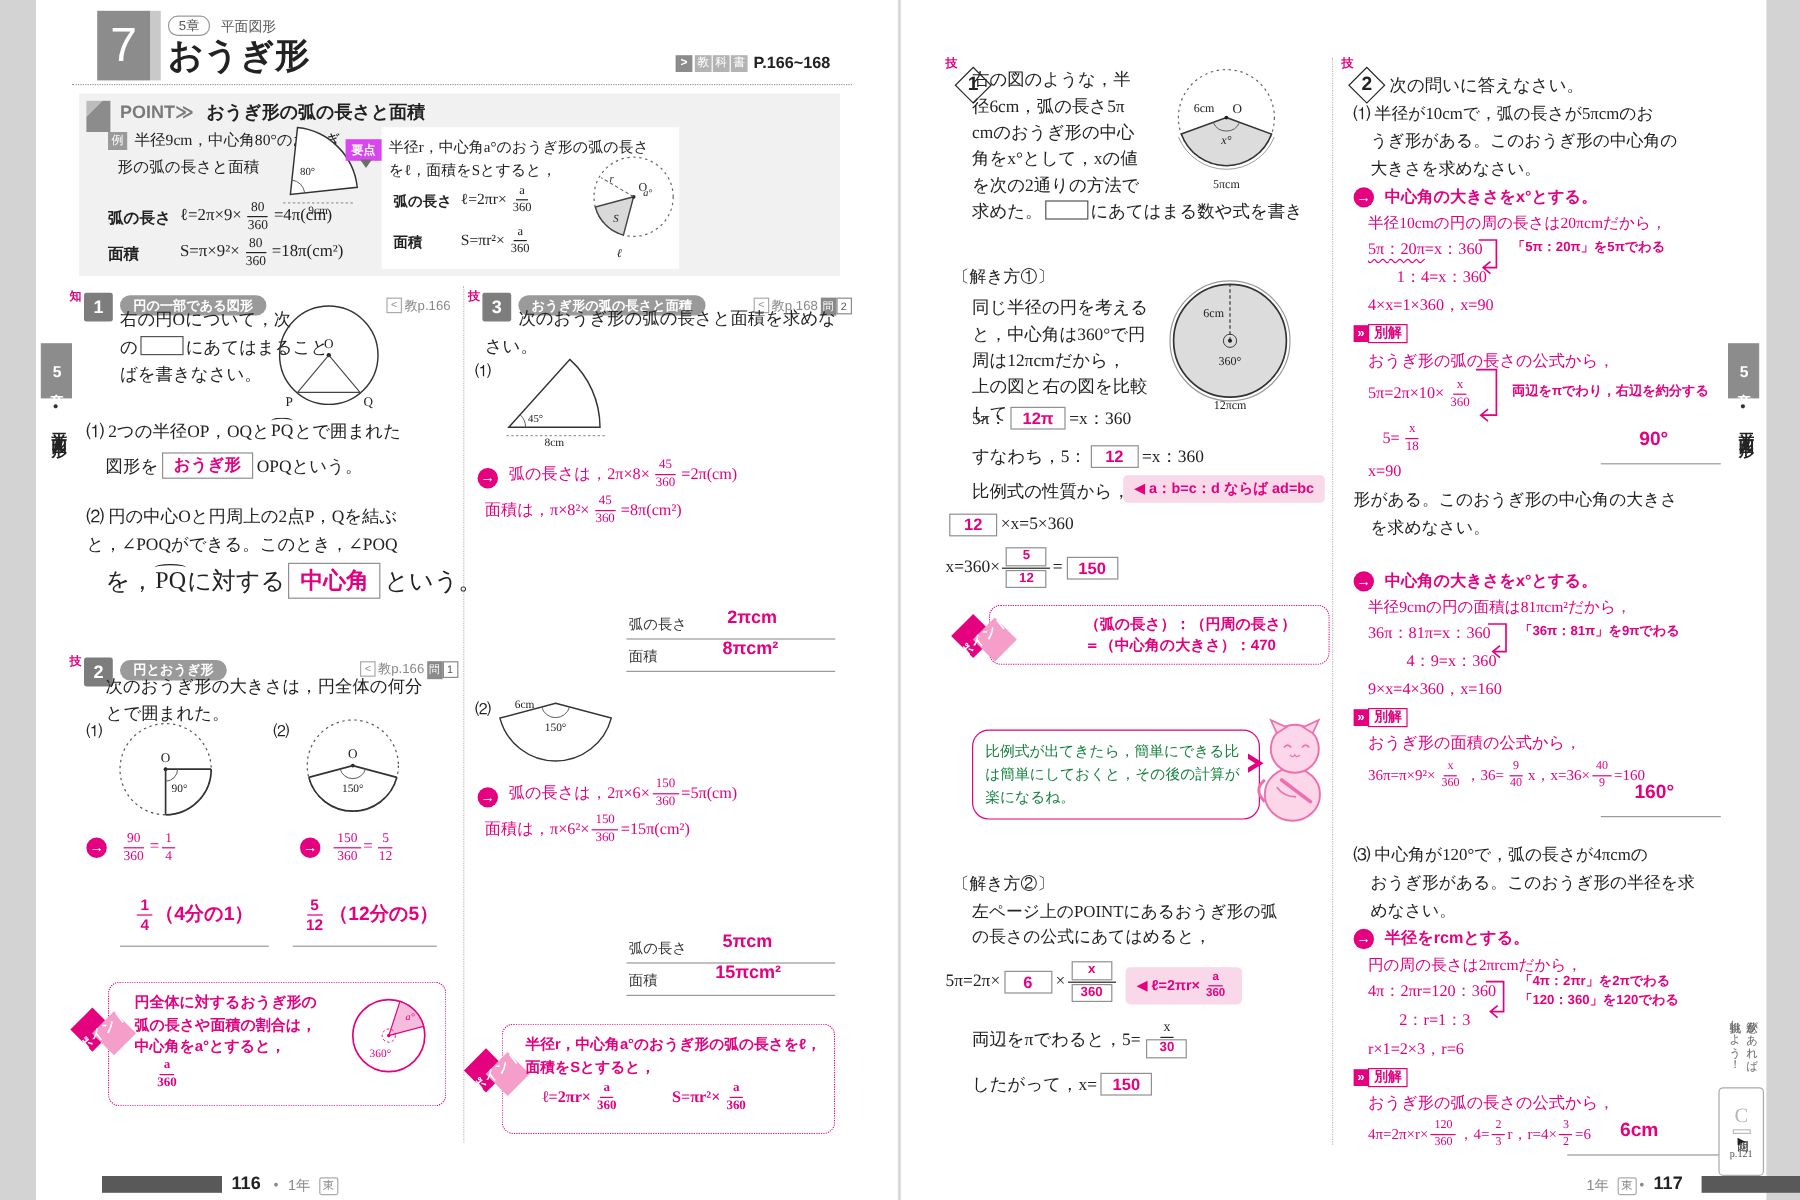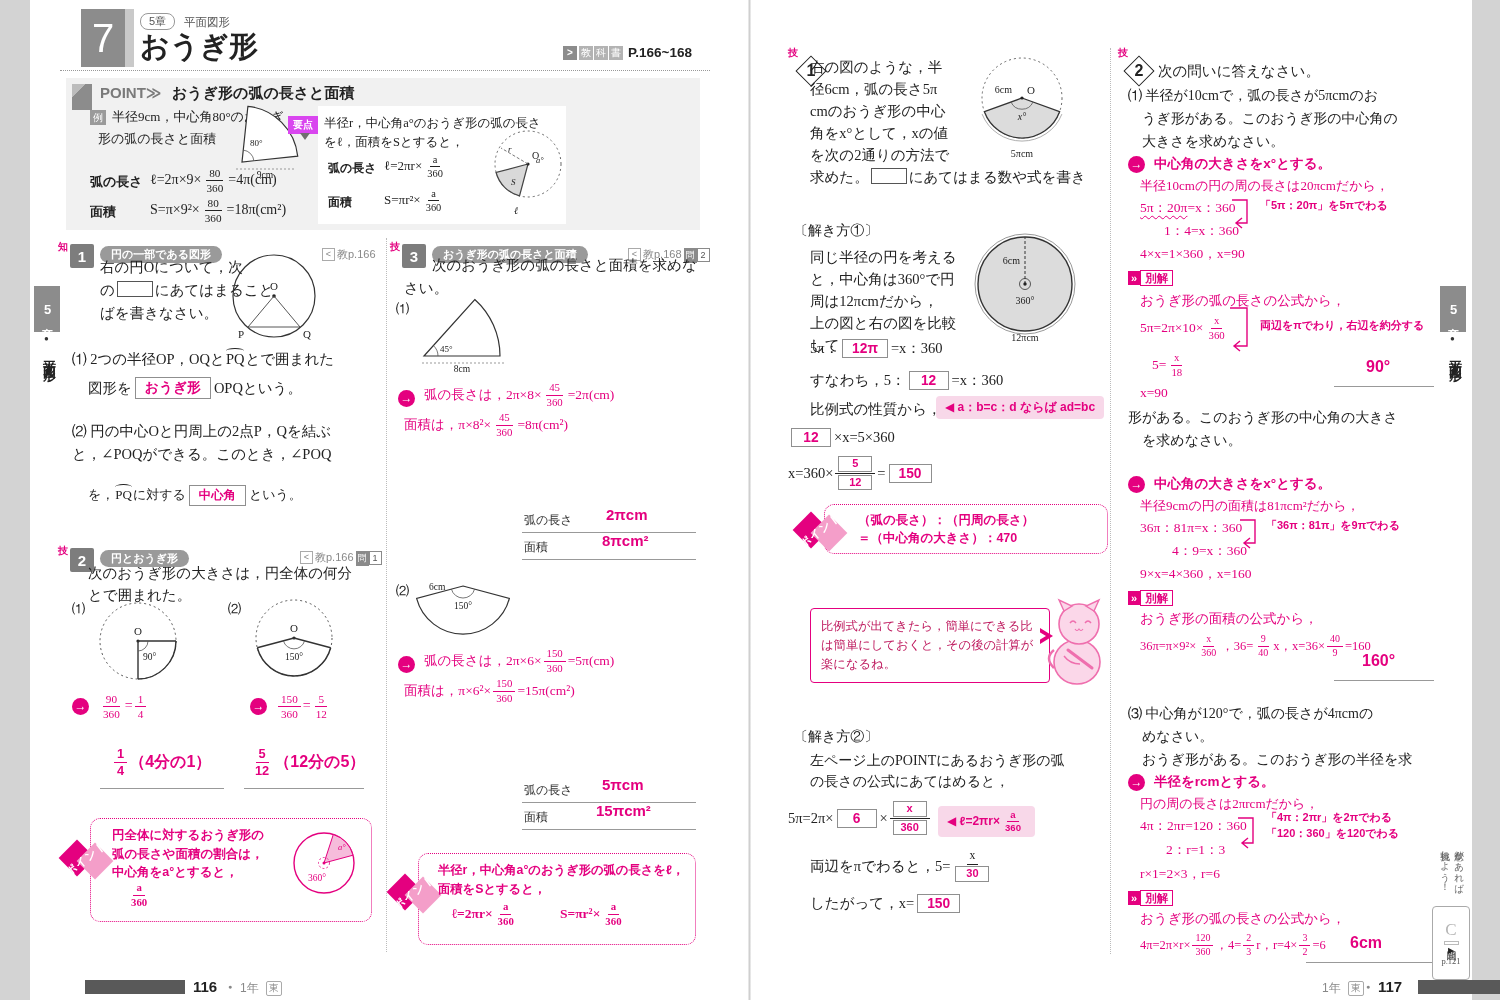--- a/index.html
+++ b/index.html
@@ -69,21 +69,21 @@
   .bekkai .bk{border:1px solid #e4007f;color:#e4007f;background:#fff;font-size:11.5px;
         font-weight:bold;padding:1px 4px}
   .note{position:absolute;color:#e4007f;font-weight:bold;font-size:11px;white-space:nowrap;
         font-family:"Liberation Sans","DejaVu Sans",sans-serif}
   .vtext{writing-mode:vertical-rl;text-orientation:upright}
   .dotline{position:absolute;border-top:1.6px dotted #999}
   .vdot{position:absolute;border-left:1.6px dotted #bbb}
   .tab{position:absolute;width:26px;height:46px;background:#8c8c8c;color:#fff;display:flex;
         align-items:center;justify-content:center;font-size:13px;font-weight:bold;
         font-family:"Liberation Sans","DejaVu Sans",sans-serif}
-  .bubble{position:absolute;border:1.6px solid #e4007f;border-radius:4px;color:#be185d;
+  .bubble{position:absolute;border:1.6px solid #e4007f;border-radius:14px;color:#15803d;
         font-size:12.3px;padding:8px 10px;background:#fff;
         font-family:"Liberation Sans","DejaVu Sans",sans-serif}
   .btail1{position:absolute;right:-12px;top:20px;width:0;height:0;border-top:8px solid transparent;
         border-bottom:8px solid transparent;border-left:13px solid #e4007f}
   .btail2{position:absolute;right:-8px;top:22px;width:0;height:0;border-top:6px solid transparent;
         border-bottom:6px solid transparent;border-left:10px solid #fff;z-index:2}
   .figt{font-family:"Liberation Serif","DejaVu Serif",serif;fill:#222}
   .pinkt{fill:#e4007f}
   .headline{font-family:"Liberation Sans","DejaVu Sans",sans-serif;font-weight:bold}
   .cbox{position:absolute;border:1px solid #aaa;border-radius:4px;background:#fff;display:flex;
@@ -193,21 +193,21 @@
     <text x="19" y="90" font-size="11" text-anchor="middle" class="figt">P</text>
     <text x="85" y="90" font-size="11" text-anchor="middle" class="figt">Q</text>
   </svg>
 
   <div class="eq" style="left:72px;top:348px;height:22px;font-size:14.5px">⑴ 2つの半径OP，OQと<span class="arcspan">PQ</span>とで囲まれた</div>
   <div class="eq" style="left:88px;top:372px;height:32px;font-size:14.5px">図形を<span class="abox">おうぎ形</span>OPQという。</div>
   <div class="t lines" style="left:72px;top:420px;font-size:14.5px;line-height:23px">
       <div>⑵ 円の中心Oと円周上の2点P，Qを結ぶ</div>
       <div>と，∠POQができる。このとき，∠POQ</div>
     </div>
-  <div class="eq" style="left:88px;top:479px;height:32px;font-size:13px">を，<span class="arcspan">PQ</span>に対する<span class="abox">中心角</span>という。</div>
+  <div class="eq" style="left:88px;top:468px;height:32px;font-size:20px">を，<span class="arcspan">PQ</span>に対する<span class="abox">中心角</span>という。</div>
 
   <div class="tagm" style="left:58px;top:544px">技</div>
   <div class="numbox" style="left:70px;top:548px">2</div>
   <div class="pill" style="left:100px;top:550px">円とおうぎ形</div>
   <div class="ref" style="left:300px;top:550px"><span class="refico">&lt;</span><span>教p.166</span><span class="monbox">問</span><span class="monnum">1</span></div>
   <div class="t lines" style="left:88px;top:562px;font-size:14.5px;line-height:22px">
       <div>次のおうぎ形の大きさは，円全体の何分</div>
       <div>とで囲まれた。</div>
     </div>
   <div class="t" style="left:72px;top:600px;font-size:13px">⑴</div>
@@ -414,21 +414,21 @@
         <span class="fn"><span class="abox">5</span></span>
         <span class="fd"><span class="abox">12</span></span>
       </span>=<span class="abox">150</span></div>
 
   <div class="ptbox" style="left:824px;top:504px;width:282px;height:48px"></div>
   <div class="pdia" style="left:796px;top:506px">
       <i class="dd da"></i>
       <i class="dd db"></i>
       <b>ポイント</b>
     </div>
-  <div class="t lines pink sans" style="left:858px;top:511px;font-size:12.5px;line-height:18px;font-weight:bold;z-index:3">
+  <div class="t lines pink sans" style="left:904px;top:511px;font-size:12.5px;line-height:18px;font-weight:bold;z-index:3">
       <div>（弧の長さ）：（円周の長さ）</div>
       <div>＝（中心角の大きさ）：470</div>
     </div>
 
   <div class="bubble lines" style="left:810px;top:608px;width:218px;line-height:19px">
       <div>比例式が出てきたら，簡単にできる比</div>
       <div>は簡単にしておくと，その後の計算が</div>
       <div>楽になるね。</div>
     </div>
   <div class="btail1" style="left:1040px;top:628px;position:absolute"></div>
@@ -529,22 +529,22 @@
         <span class="fd">40</span>
       </span>x，x=36×<span class="frac">
         <span class="fn">40</span>
         <span class="fd">9</span>
       </span>=160</div>
   <div class="ansv" style="left:1362px;top:652px">160°</div>
   <div class="ansline" style="left:1334px;top:680px;width:100px"></div>
 
   <div class="t lines qind" style="left:1128px;top:702px;font-size:14px;line-height:23px">
       <div>⑶ 中心角が120°で，弧の長さが4πcmの</div>
+      <div>おうぎ形がある。このおうぎ形の半径を求</div>
       <div>めなさい。</div>
-      <div>おうぎ形がある。このおうぎ形の半径を求</div>
     </div>
   <span class="aarr" style="left:1128px;top:774px">→</span>
   <div class="t pink sans" style="left:1154px;top:773px;font-size:13.5px;font-weight:bold">半径をrcmとする。</div>
   <div class="t pink" style="left:1140px;top:795px;font-size:13px">円の周の長さは2πrcmだから，</div>
   <div class="eq pink" style="left:1140px;top:814px;height:24px;font-size:13.5px">4π：2πr=120：360</div>
   <div class="eq pink" style="left:1166px;top:838px;height:24px;font-size:13.5px">2：r=1：3</div>
   <svg class="t" style="left:1238px;top:814px" width="24" height="38" viewBox="0 0 24 38">
       <path d="M0 4 H15 V29 H5 M10 24 L4 29 L10 34" fill="none" stroke="#e4007f" stroke-width="1.4"></path>
     </svg>
   <div class="note" style="left:1266px;top:810px">「4π：2πr」を2πでわる</div>

